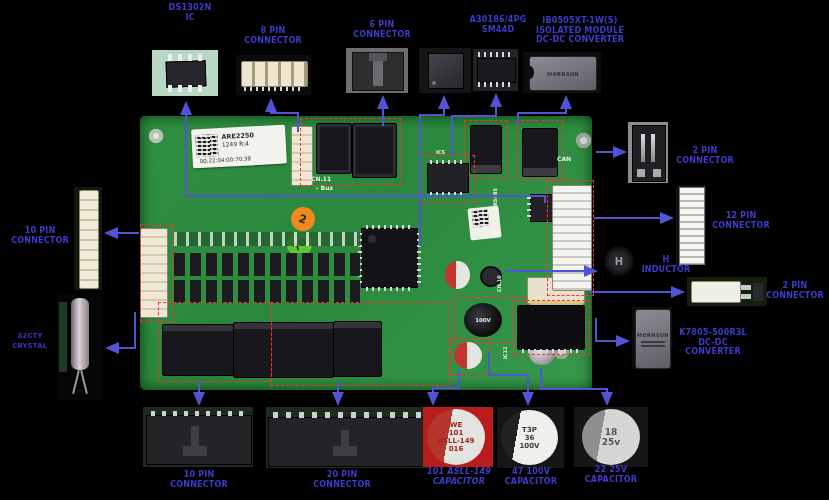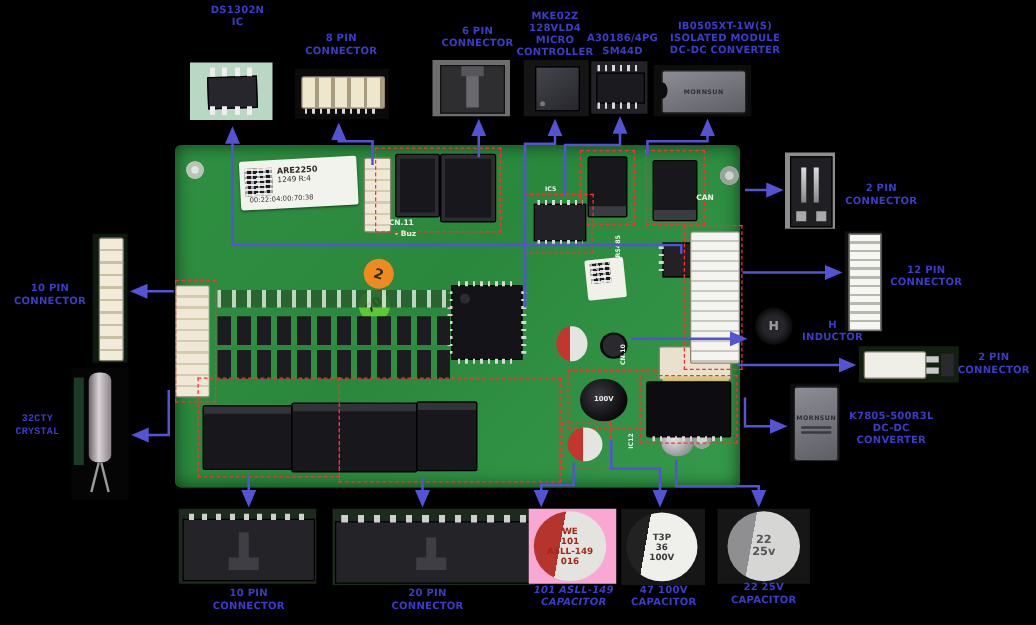--- a/index.html
+++ b/index.html
@@ -250,49 +250,45 @@
   </div>
 
   <div class="photo" style="left:266px;top:407px;width:162px;height:61px;background:#1d2a1e;">
     <div class="abs" style="left:2px;top:10px;width:158px;height:48px;background:#242428;border:1px solid #000;">
       <div class="pins-h" style="left:4px;top:-6px;width:150px;height:6px;background:repeating-linear-gradient(90deg,#cfcfcf 0 5px,rgba(0,0,0,0) 5px 13px);"></div>
       <div class="abs" style="left:72px;top:12px;width:8px;height:22px;background:#3e3e44;"></div>
       <div class="abs" style="left:64px;top:28px;width:24px;height:10px;background:#3e3e44;"></div>
     </div>
   </div>
 
-  <div class="photo" style="left:423px;top:407px;width:70px;height:60px;background:#f9a8d4;">
+  <div class="photo" style="left:423px;top:407px;width:70px;height:60px;background:#b91c1c;">
     <div class="cap-round" style="left:4px;top:2px;width:58px;height:56px;background:linear-gradient(100deg,#b5342c 38%,#e3e3df 38%);color:#a3251e;font-size:7px;line-height:8px;">WE
 101
 ASLL-149
 016</div>
   </div>
 
   <div class="photo" style="left:497px;top:407px;width:67px;height:61px;background:#161616;">
     <div class="cap-round" style="left:4px;top:3px;width:57px;height:55px;background:linear-gradient(100deg,#222 30%,#efefec 30%);color:#3a3a3a;font-size:7px;line-height:8px;">T3P
 36
 100V</div>
   </div>
 
   <div class="photo" style="left:574px;top:407px;width:74px;height:60px;background:#161616;">
-    <div class="cap-round" style="left:8px;top:2px;width:58px;height:56px;background:linear-gradient(100deg,#8f8f92 35%,#d6d6d4 35%);color:#55555a;font-size:9px;line-height:10px;">22
+    <div class="cap-round" style="left:8px;top:2px;width:58px;height:56px;background:linear-gradient(100deg,#8f8f92 35%,#d6d6d4 35%);color:#55555a;font-size:9px;line-height:10px;">18
 25v</div>
   </div>
 
   <div class="lbl" style="left:150px;top:3px;width:80px;">DS1302N
 IC</div>
   <div class="lbl" style="left:233px;top:26px;width:80px;">8 PIN
 CONNECTOR</div>
   <div class="lbl" style="left:342px;top:20px;width:80px;">6 PIN
 CONNECTOR</div>
-  <div class="lbl" style="left:410px;top:8px;width:68px;">MKE02Z
-128VLD4
-MICRO
-CONTROLLER</div>
-  <div class="lbl" style="left:460px;top:26px;width:76px;">A30186/4PG
+  <div class="lbl" style="left:460px;top:15px;width:76px;">A30186/4PG
 SM44D</div>
   <div class="lbl" style="left:528px;top:16px;width:104px;">IB0505XT-1W(S)
 ISOLATED MODULE
 DC-DC CONVERTER</div>
 
   <div class="lbl" style="left:672px;top:146px;width:66px;">2 PIN
 CONNECTOR</div>
   <div class="lbl" style="left:706px;top:211px;width:70px;">12 PIN
 CONNECTOR</div>
   <div class="lbl" style="left:640px;top:255px;width:52px;">H

